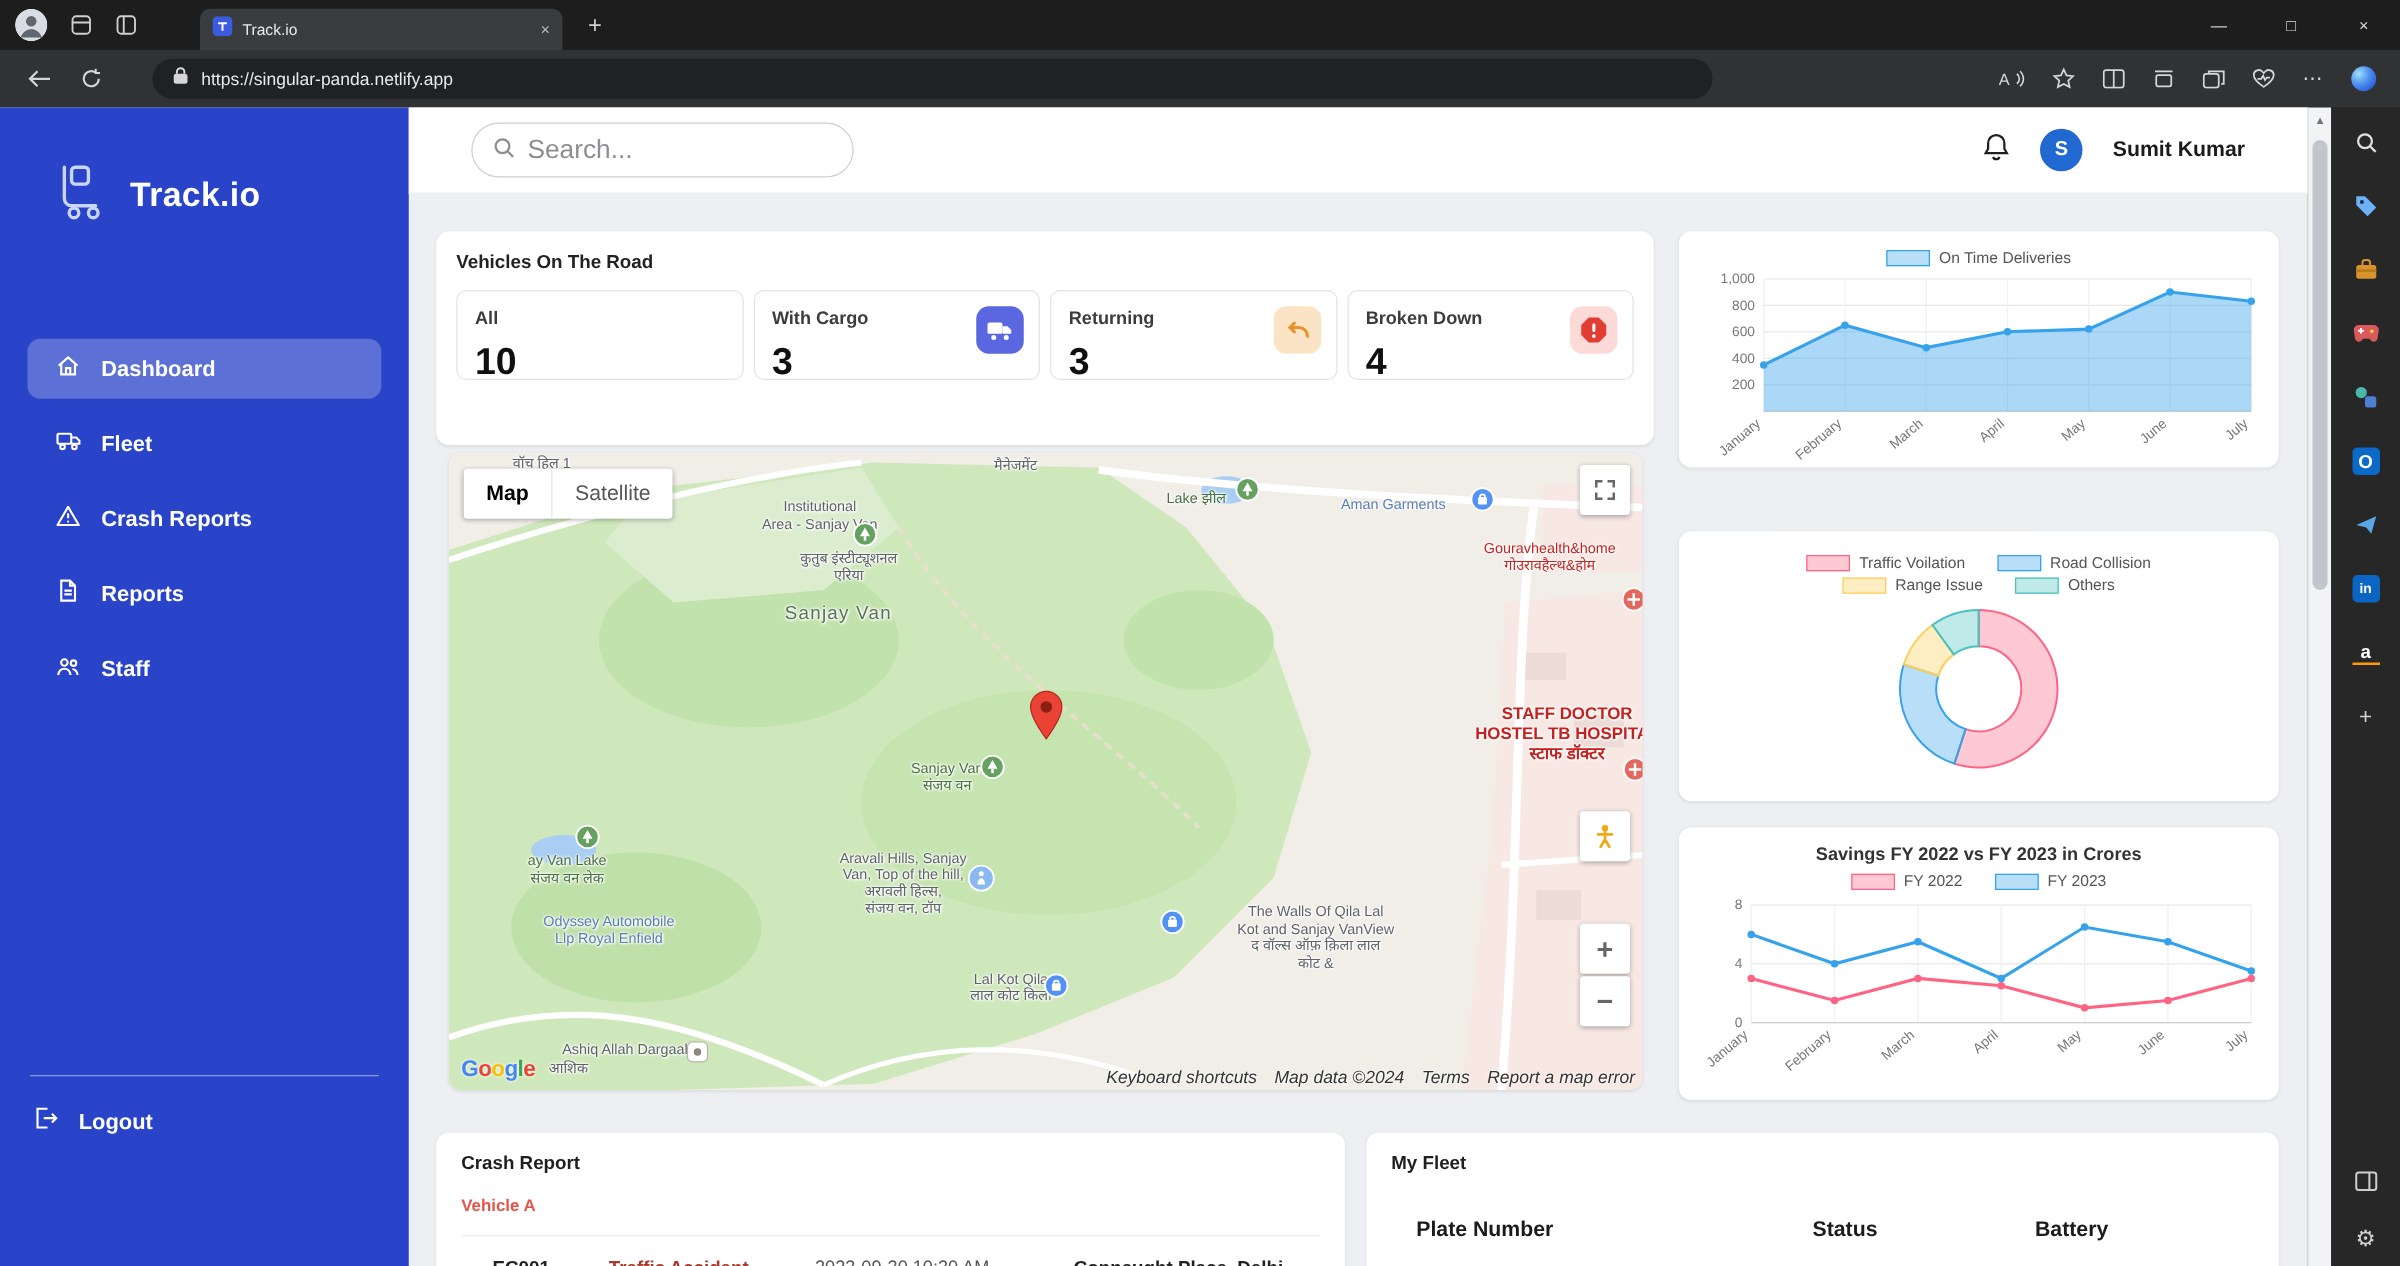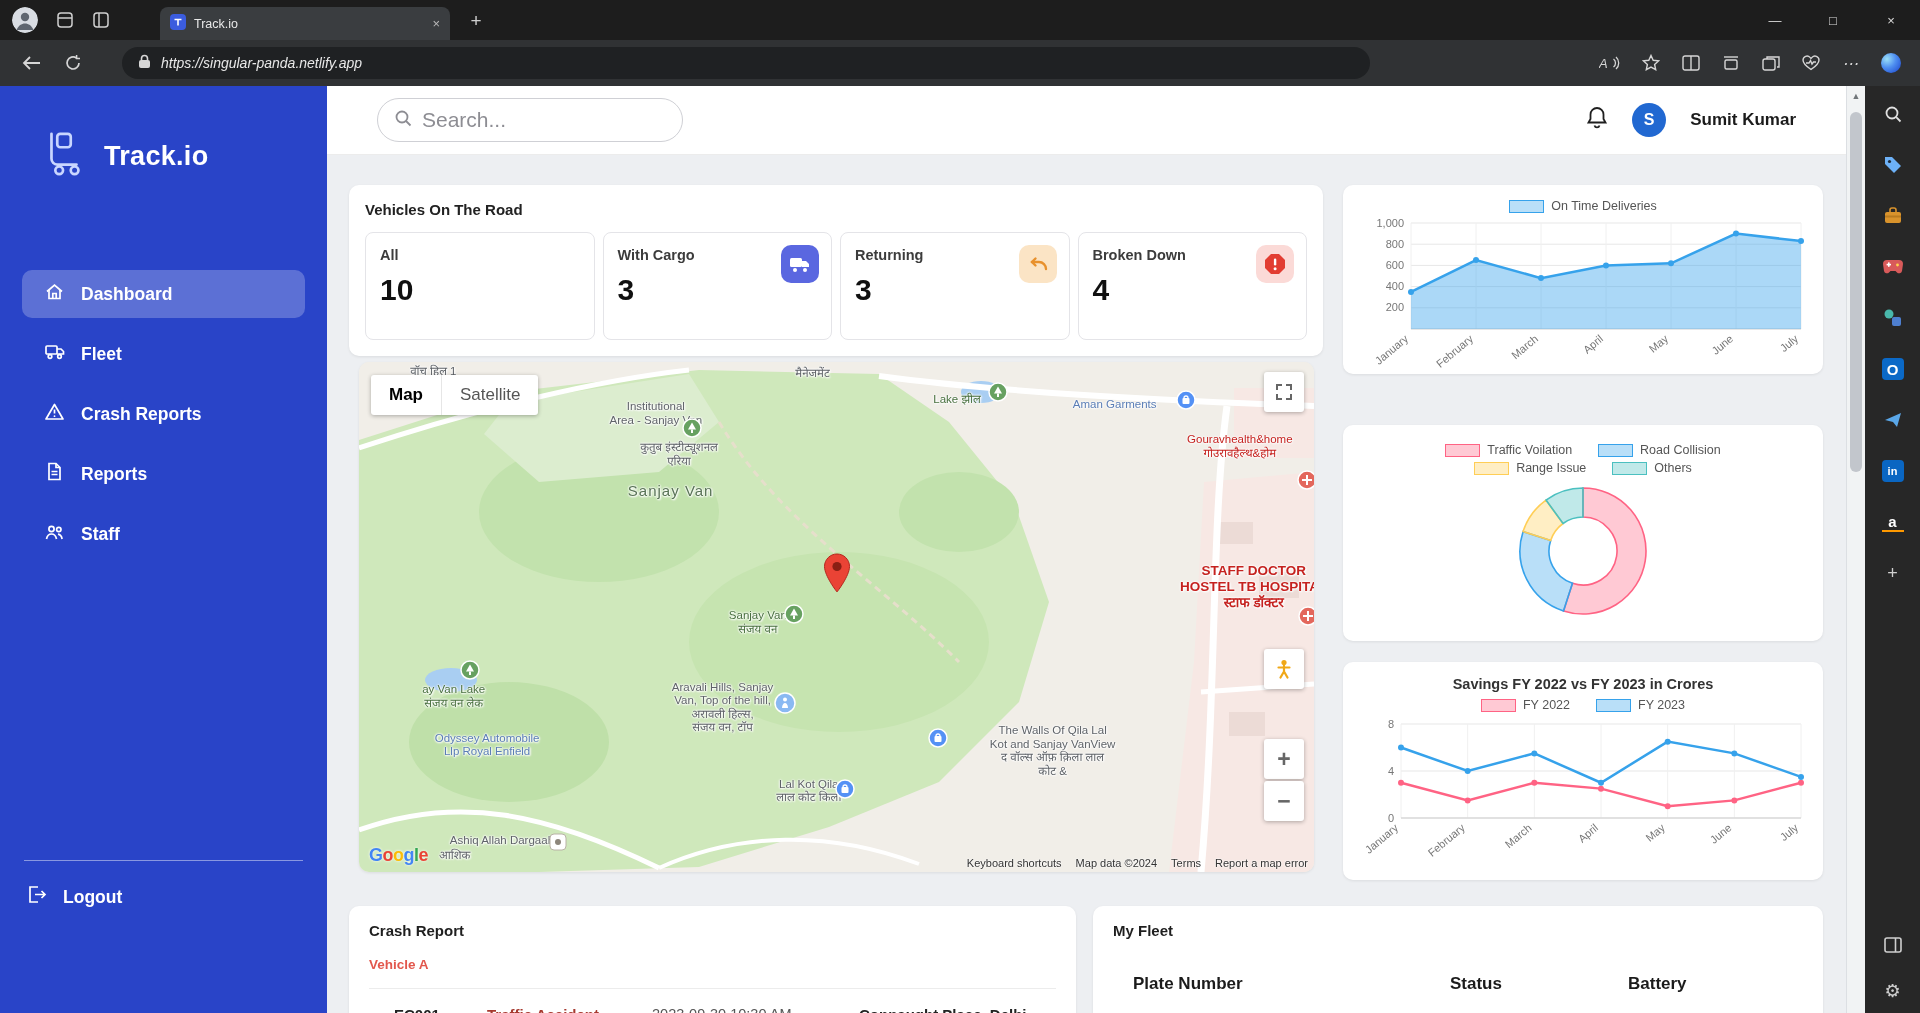--- a/index.html
+++ b/index.html
@@ -14,21 +14,21 @@
   .tb-tab { position:absolute; left:160px; top:7px; width:290px; height:33px; background:#3a3d40;
     border-radius:8px 8px 0 0; display:flex; align-items:center; padding:0 10px; }
   .tb-tab-title { color:#e9e9e9; font-size:12.5px; margin-left:8px; flex:1; }
   .tb-tab-close { color:#b9b9b9; font-size:13px; cursor:default; }
   .tb-newtab { position:absolute; left:462px; top:8px; color:#cfcfcf; font-size:19px; width:28px; height:26px;
     text-align:center; line-height:26px; }
   .wincontrols { position:absolute; right:0; top:0; height:40px; display:flex; }
   .wc { width:58px; height:40px; color:#dcdcdc; font-size:13px; display:flex; align-items:center; justify-content:center; }
 
   .navbar { position:absolute; left:0; top:40px; width:1920px; height:46px; background:#303234;
-    display:flex; align-items:center;font-style:italic; }
+    display:flex; align-items:center; }
   .nav-btn { color:#d6d6d6; font-size:19px; margin-left:22px; display:flex; align-items:center; }
   .urlpill { position:absolute; left:122px; top:7px; width:1248px; height:32px; background:#1f2123;
     border-radius:16px; display:flex; align-items:center; padding:0 16px; }
   .url-text { color:#e8e8e8; font-size:14px; margin-left:10px; }
   .nav-icons { position:absolute; right:0; top:0; height:46px; display:flex; align-items:center; gap:22px; padding-right:18px; }
   .nico { display:flex; align-items:center; color:#d6d6d6; font-size:16px; }
 
   
   .edgebar { position:absolute; left:1865px; top:86px; width:55px; height:927px; background:#272727;
     display:flex; flex-direction:column; align-items:center; padding-top:16px; gap:27px; }
@@ -63,21 +63,21 @@
     font-size:16px; display:flex; align-items:center; justify-content:center; }
   .username { font-size:17px; font-weight:bold; color:#1b1b1b; }
 
   .content { position:absolute; left:0; top:69px; width:1519px; height:858px; overflow:hidden; }
   .card { position:absolute; background:#fff; border-radius:10px; box-shadow:0 1px 3px rgba(0,0,0,.08); }
 
   
   #vehicles-card { left:22px; top:30px; width:974px; height:171px; padding:16px; }
   .v-title { font-size:15px; font-weight:bold; color:#222; }
   .stats { display:flex; gap:8px; margin-top:14px; }
-  .stat { position:relative; width:232px; height:108px; border:1px solid #e4e4e8; border-radius:8px; padding:14px; }
+  .stat { position:relative; width:232px; height:72px; border:1px solid #e4e4e8; border-radius:8px; padding:14px; }
   .s-label { font-size:14.5px; font-weight:600; color:#3c3c3c; }
   .s-value { font-size:30px; font-weight:bold; color:#101010; margin-top:10px; }
   .s-icon { position:absolute; right:12px; top:12px; width:38px; height:38px; border-radius:10px;
     display:flex; align-items:center; justify-content:center; }
 
   
   #map-card { left:32px; top:207px; width:955px; height:510px; border-radius:10px; overflow:hidden;
     position:absolute; background:#f1eee8; box-shadow:0 1px 3px rgba(0,0,0,.08); }
   .map-svg { position:absolute; left:0; top:0; }
   .mlab { position:absolute; transform:translate(-50%,0); text-align:center; font-size:11.5px; color:#5f6368;
@@ -89,22 +89,22 @@
   .mlab.red-big { color:#c5221f; font-size:13.5px; font-weight:bold; }
   .mmark { position:absolute; transform:translate(-50%,-50%); }
   .mmark.pin { transform:translate(-50%,-100%); }
   .mtype { position:absolute; left:12px; top:13px; display:flex; background:#fff; border-radius:3px;
     box-shadow:0 1px 4px rgba(0,0,0,.3); height:40px; }
   .mtype-btn { padding:0 18px; font-size:17px; display:flex; align-items:center; color:#565656; }
   .mtype-btn.sel { font-weight:bold; color:#000; }
   .mapctl { position:absolute; background:#fff; box-shadow:0 1px 4px rgba(0,0,0,.3); border-radius:3px;
     display:flex; align-items:center; justify-content:center; }
   .zoombtn { width:40px; height:40px; color:#666; font-size:23px; font-weight:bold; }
-  .gattr { position:absolute; right:6px; bottom:3px; display:flex; gap:14px; font-size:11px; color:#333;
-    text-shadow:0 0 2px #fff,0 0 2px #fff; }
+  .gattr { position:absolute; right:6px; bottom:3px; display:flex; gap:14px; font-size:14px; color:#333;
+    text-shadow:0 0 2px #fff,0 0 2px #fff;font-style:italic; }
   .glogo { position:absolute; left:10px; bottom:6px; font-size:18px; font-weight:bold; letter-spacing:-.5px;
     text-shadow:0 0 3px #fff; }
 
   
   .chart-card { left:1016px; width:480px; padding:14px 16px; }
   #chart1-card { top:30px; height:189px; }
   #chart2-card { top:270px; height:216px; }
   #chart3-card { top:507px; height:218px; }
   .c-title { text-align:center; font-size:14.5px; font-weight:bold; color:#333; margin-bottom:6px; }
   .legend-row { display:flex; justify-content:center; gap:26px; margin-bottom:4px; }

